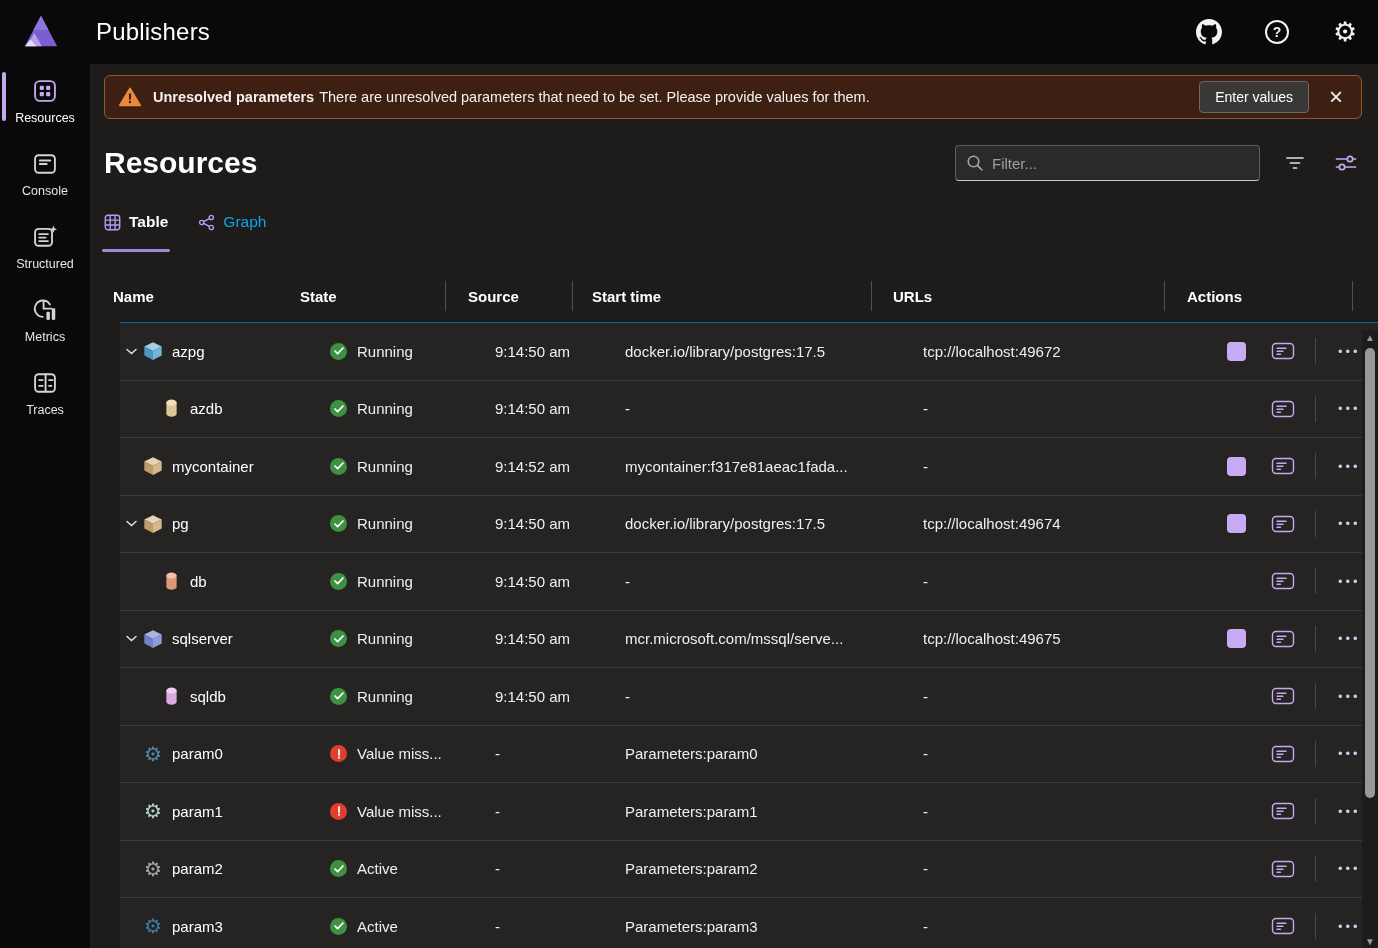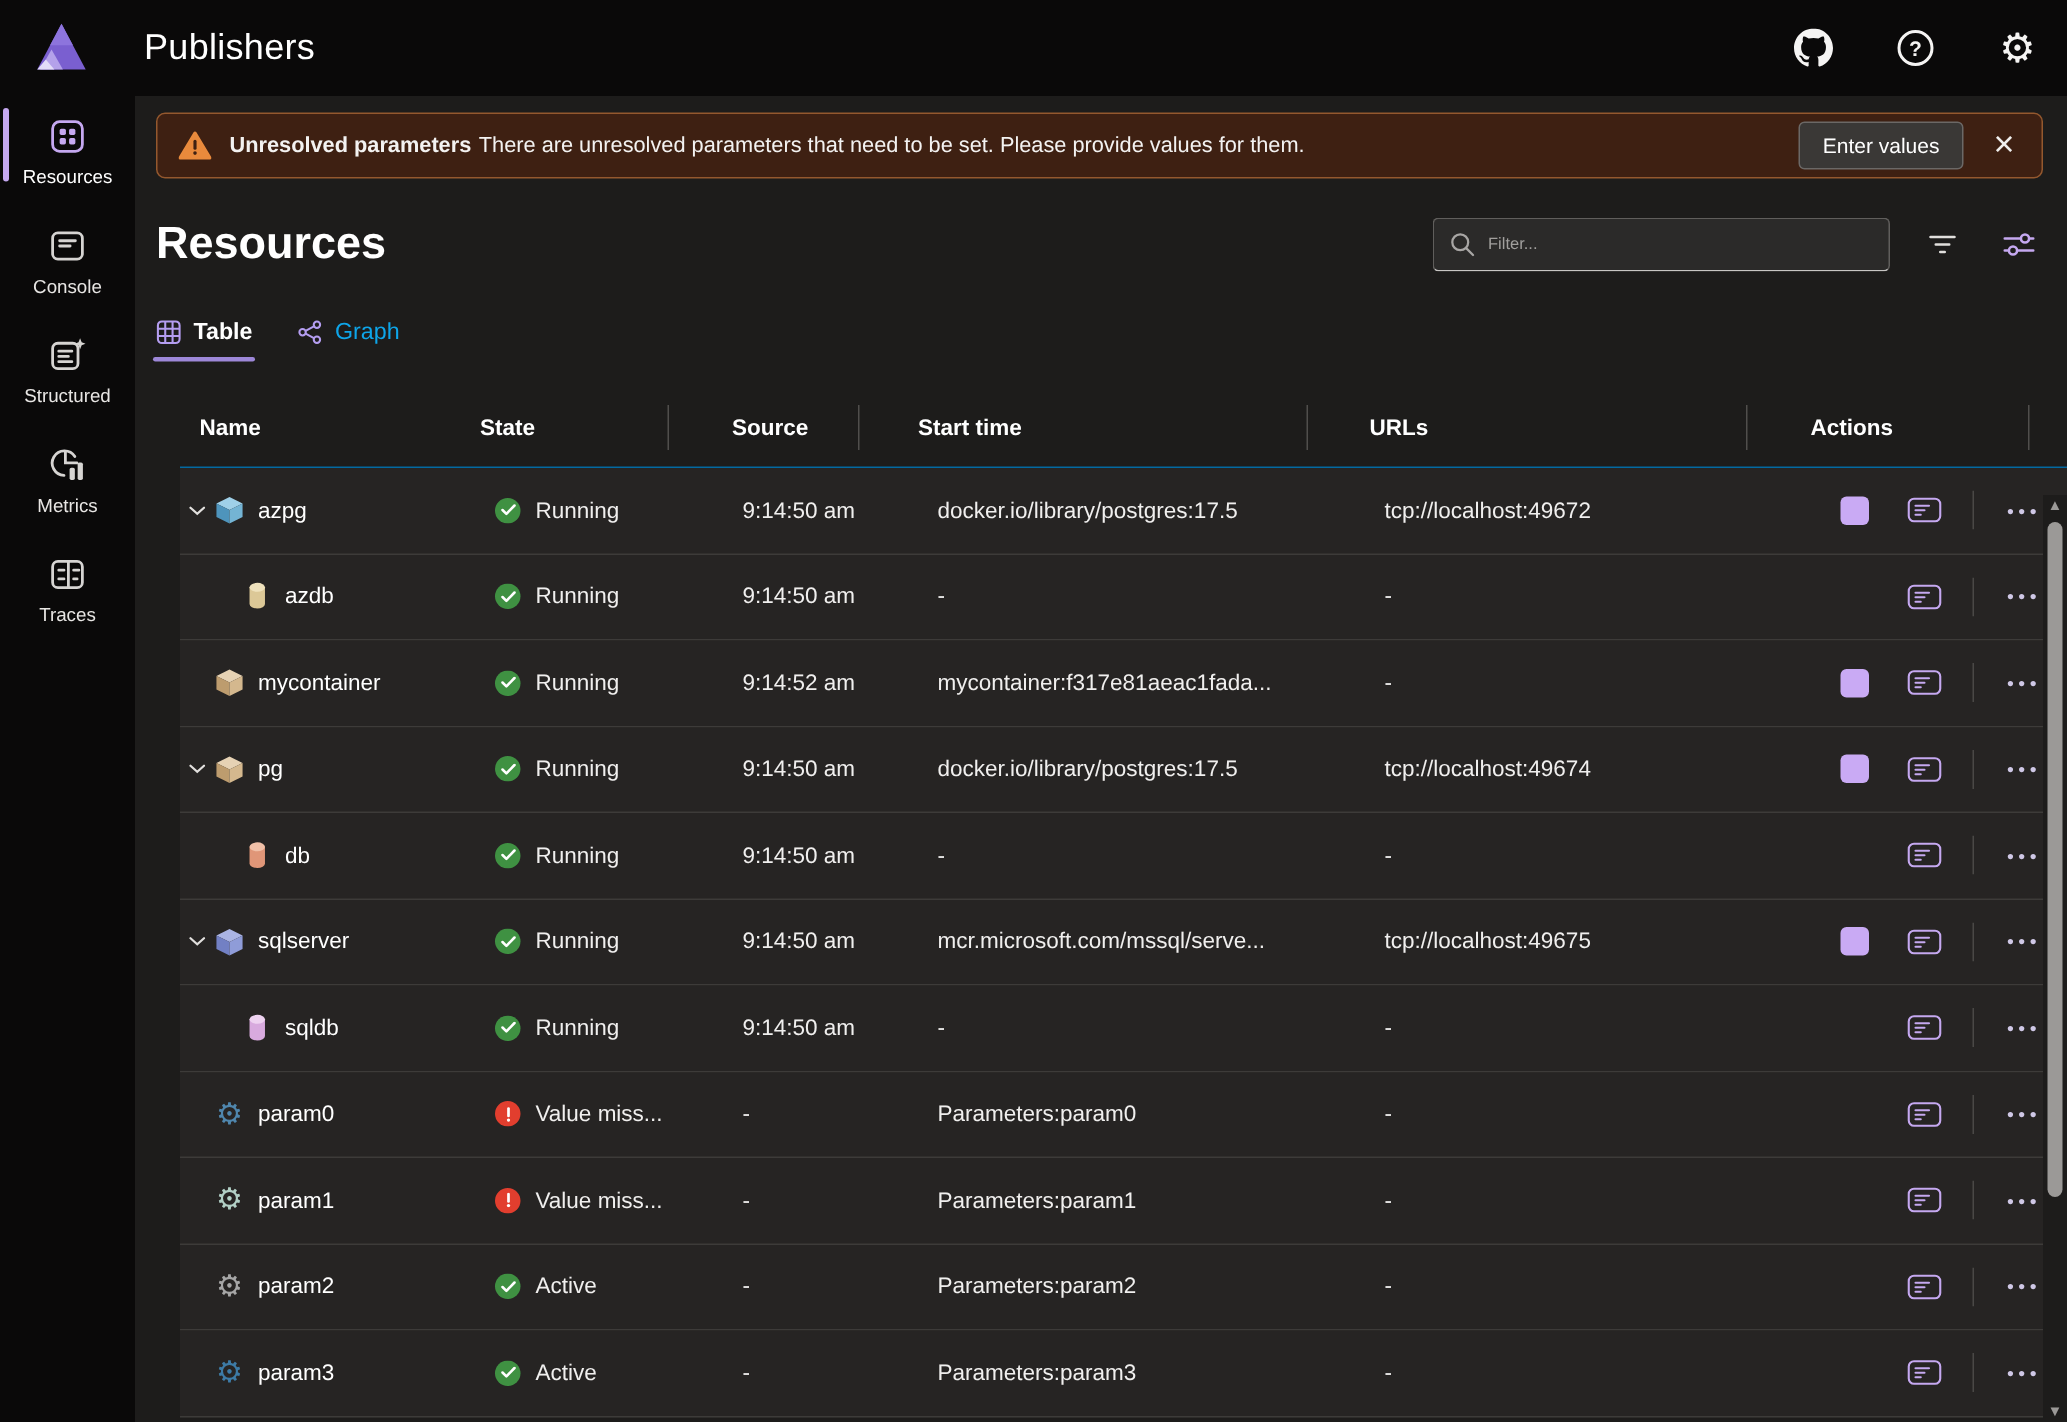--- a/index.html
+++ b/index.html
@@ -41,38 +41,38 @@
   .banner-close { background:none; border:none; color:#f0efee; font-size:24px; line-height:1;
     cursor:pointer; padding:0 8px; }
 
   
   .page-row { display:flex; align-items:center; margin:24px 16px 0 14px; height:40px; }
   .page-title { font-size:30px; font-weight:600; color:#ffffff; }
   .filter-group { margin-left:auto; display:flex; align-items:center; gap:20px; }
   .filter-box { width:305px; height:36px; background:#2b2a29; border:1px solid #605e5c;
     border-bottom:1px solid #c8c6c4; border-radius:4px; display:flex; align-items:center; padding:0 10px; gap:8px; }
   .filter-box input { flex:1; background:transparent; border:none; outline:none; color:#f5f4f3;
-    font-size:11px; font-family:inherit; }
+    font-size:15px; font-family:inherit; }
   .filter-box input::placeholder { color:#a19f9d; }
   .icon-btn { background:none; border:none; cursor:pointer; display:flex; align-items:center; justify-content:center; padding:4px; }
 
   
   .tabs { display:flex; gap:30px; margin:30px 0 0 14px; }
-  .tab { display:flex; align-items:flex-start; gap:8px; padding-bottom:10px; position:relative; cursor:pointer; }
+  .tab { display:flex; align-items:flex-end; gap:8px; padding-bottom:21px; position:relative; cursor:pointer; }
   .tab .tab-label { font-size:15.5px; color:#0ea5e9; }
   .tab.active .tab-label { color:#ffffff; font-weight:700; }
   .tab.active::after { content:""; position:absolute; left:-2px; right:-2px; bottom:0; height:3px;
     background:#9d87d8; border-radius:2px; }
 
   
   .table { margin-top:18px; }
   .thead, .trow { display:grid; grid-template-columns:191px 165px 127px 299px 293px 188px; }
   .thead { height:52px; align-items:center; }
   .th { font-size:15px; font-weight:700; color:#ffffff; position:relative; height:100%;
-    display:flex; align-items:center;padding-left:20px; }
+    display:flex; align-items:center; }
   .th .th-label { padding-left:23px; }
   .th.c-state .th-label{ padding-left:19px; } .th.c-start .th-label{ padding-left:19px; }
   .th.c-source .th-label{ padding-left:22px; } .th.c-urls .th-label{ padding-left:21px; }
   .th.c-actions .th-label{ padding-left:22px; }
   .th::after { content:""; position:absolute; right:0; top:50%; transform:translateY(-50%);
     width:1px; height:30px; background:#504e4c; }
   .th.c-name::after { background:transparent; }
 
   .tbody { border-top:1px solid #0369a1;margin-left:30px; }
   .trow { height:57.5px; background:#262423; border-bottom:1px solid #3d3b39; align-items:center; }

